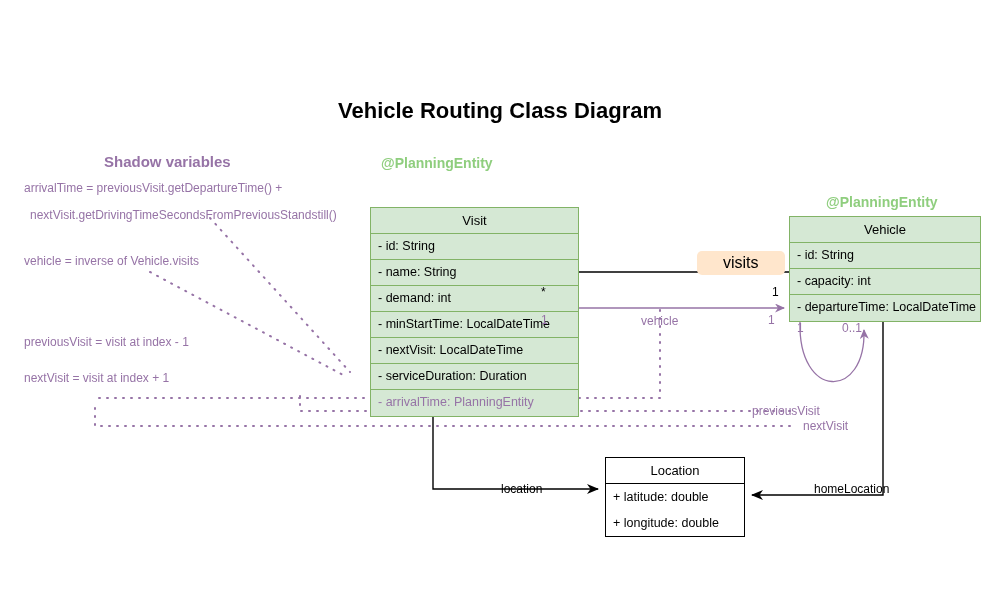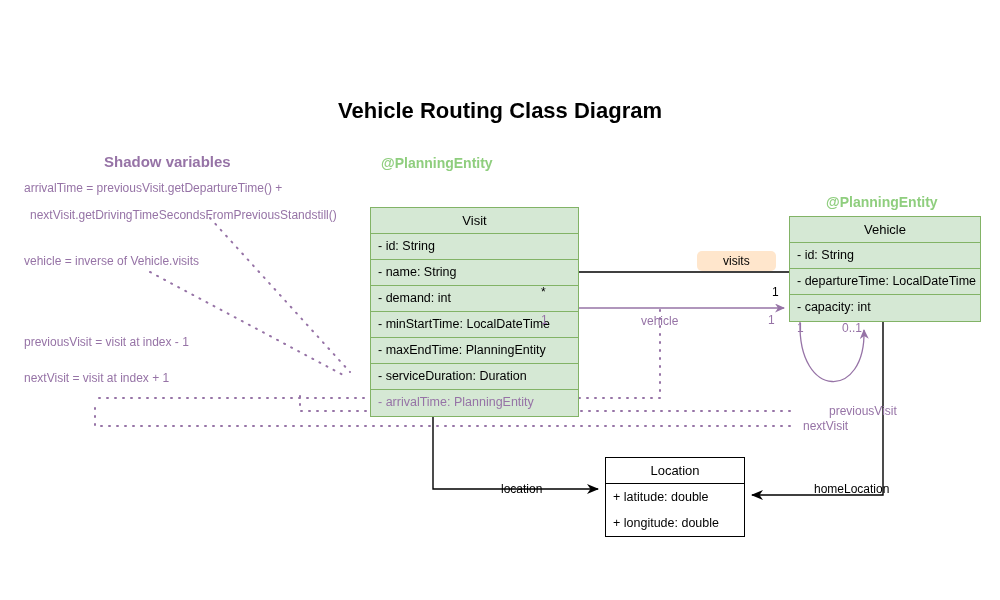--- a/index.html
+++ b/index.html
@@ -102,21 +102,21 @@
   
   .edge-label {
     position: absolute;
     font-size: 12px;
     color: #000000;
     white-space: nowrap;
   }
   .edge-label.purple { color: #9673a6; }
   .badge-label {
     position: absolute;
-    font-size: 12px;
+    font-size: 16px;
     color: #000000;
     background: #ffe6cc;
     border-radius: 5px;
     padding: 3px 26px;
     white-space: nowrap;
   }
   .mult {
     position: absolute;
     font-size: 12px;
     color: #000000;
@@ -184,32 +184,32 @@
   <div class="shadow-note" style="left:24px; top:371px;text-align:right;">nextVisit = visit at index + 1</div>
 
   <div class="stereotype" style="left:381px; top:155px;">@PlanningEntity</div>
 
   <div class="uml-class" style="left:370px; top:177px; width:209px;margin-top:30px;">
     <div class="uml-name">Visit</div>
     <div class="uml-attr">- id: String</div>
     <div class="uml-attr">- name: String</div>
     <div class="uml-attr">- demand: int</div>
     <div class="uml-attr">- minStartTime: LocalDateTime</div>
-    <div class="uml-attr">- maxEndTime: PlanningEntity</div>
+    <div class="uml-attr">- nextVisit: LocalDateTime</div>
     <div class="uml-attr">- serviceDuration: Duration</div>
     <div class="uml-attr shadow">- arrivalTime: PlanningEntity</div>
   </div>
 
   <div class="stereotype" style="left:826px; top:194px;">@PlanningEntity</div>
 
   <div class="uml-class" style="left:789px; top:216px; width:192px;">
     <div class="uml-name">Vehicle</div>
     <div class="uml-attr">- id: String</div>
+    <div class="uml-attr">- capacity: int</div>
     <div class="uml-attr">- departureTime: LocalDateTime</div>
-    <div class="uml-attr">- capacity: int</div>
   </div>
 
   <div class="uml-class plain" style="left:605px; top:457px; width:140px;">
     <div class="uml-name">Location</div>
     <div class="uml-attr" style="height:26px; line-height:27px;">+ latitude: double</div>
     <div class="uml-attr" style="height:26px; line-height:27px;">+ longitude: double</div>
   </div>
 
 
   <div class="badge-label" style="left:697px; top:251px;">visits</div>
@@ -217,19 +217,19 @@
   <div class="mult" style="left:541px; top:285px;">*</div>
   <div class="mult" style="left:772px; top:285px;">1</div>
 
   <div class="edge-label purple" style="left:641px; top:314px;">vehicle</div>
   <div class="mult purple" style="left:541px; top:313px;">1</div>
   <div class="mult purple" style="left:768px; top:313px;">1</div>
 
   <div class="mult purple" style="left:797px; top:321px;">1</div>
   <div class="mult purple" style="left:842px; top:321px;">0..1</div>
 
-  <div class="edge-label purple" style="left:829px; top:404px;">previousVisit</div>
+  <div class="edge-label purple" style="left:752px; top:404px;">previousVisit</div>
   <div class="edge-label purple" style="left:803px; top:419px;">nextVisit</div>
 
   <div class="edge-label" style="left:501px; top:482px;">location</div>
   <div class="edge-label" style="left:786px; top:482px;padding-left:28px;">homeLocation</div>
 
 </div>
 
 </body></html>

